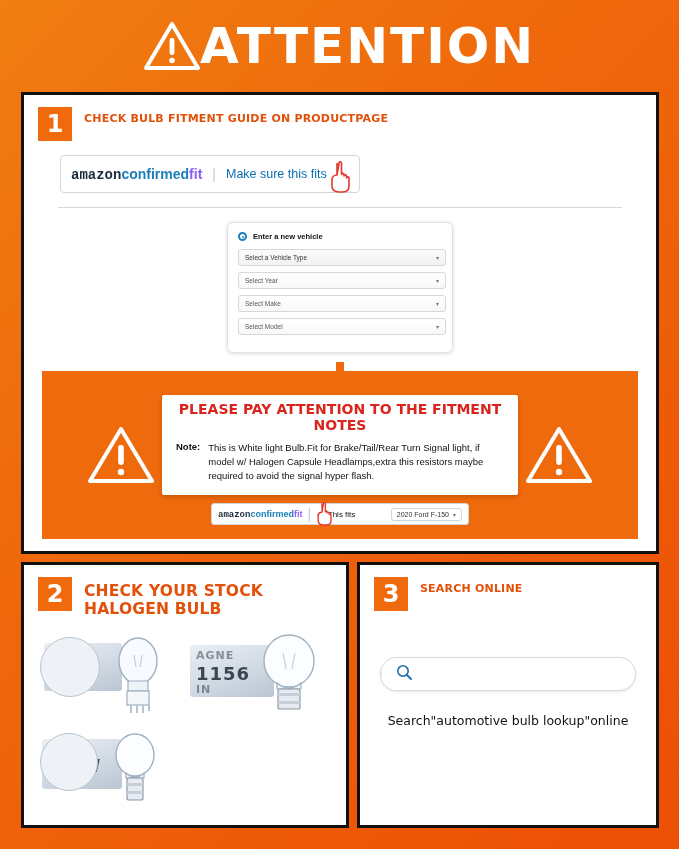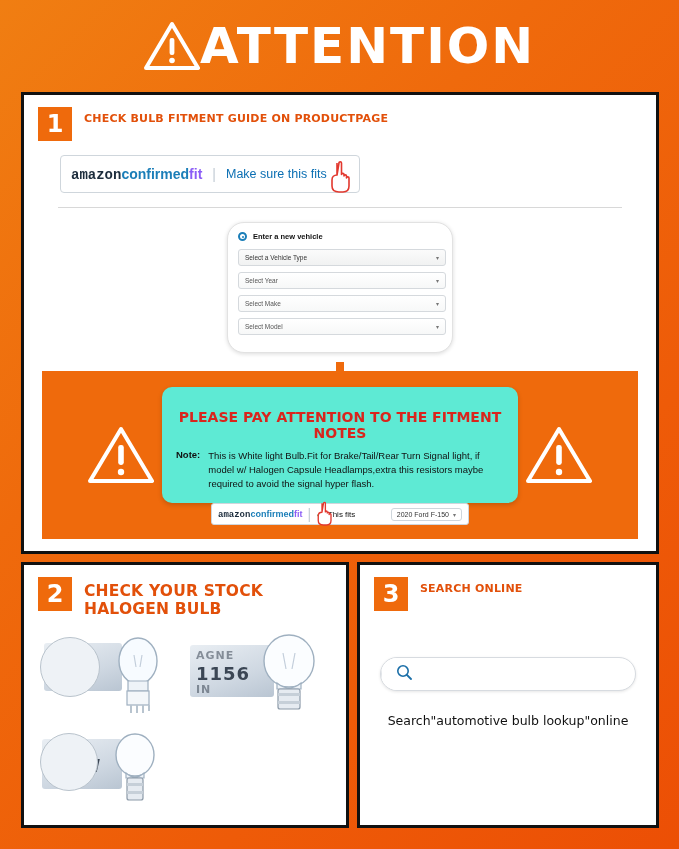--- a/index.html
+++ b/index.html
@@ -125,21 +125,21 @@
     border-top: 1px solid #d8d8d8;
     margin: 14px 34px 0 34px;
   }
 
   
   .vehicle-card {
     width: 226px;
     margin: 14px auto 0 auto;
     background: #ffffff;
     border: 1px solid #e2e2e2;
-    border-radius: 17px;
+    border-radius: 6px;
     box-shadow: 0 1px 4px rgba(0,0,0,0.14);
     padding: 9px 6px 11px 10px;
   }
   .veh-head {
     display: flex; align-items: center; gap: 6px;
     font-size: 7.5px; font-weight: bold; color: #111;
     margin-bottom: 8px;
   }
   .radio-dot {
     width: 9px; height: 9px; border-radius: 50%;
@@ -177,25 +177,25 @@
     left: 18px; right: 18px;
     bottom: 12px;
     height: 168px;
     background: #ef6a0c;
     display: flex;
     align-items: center;
     justify-content: center;
   }
   .band-tri { width: 66px; height: 58px; flex: 0 0 auto; }
   .note-card {
-    background: #5eead4;
-    border-radius: 10px;
+    background: #ffffff;
+    border-radius: 2px;
     width: 356px;
     margin: 0 8px;
-    padding: 22px 14px 12px 14px;
+    padding: 6px 14px 12px 14px;
     box-shadow: 0 2px 5px rgba(0,0,0,0.18);
     position: relative;
     top: -10px;
   }
   .note-card-title {
     color: #d9251d;
     font-size: 14px;
     font-weight: bold;
     text-align: center;
     margin-bottom: 8px;

